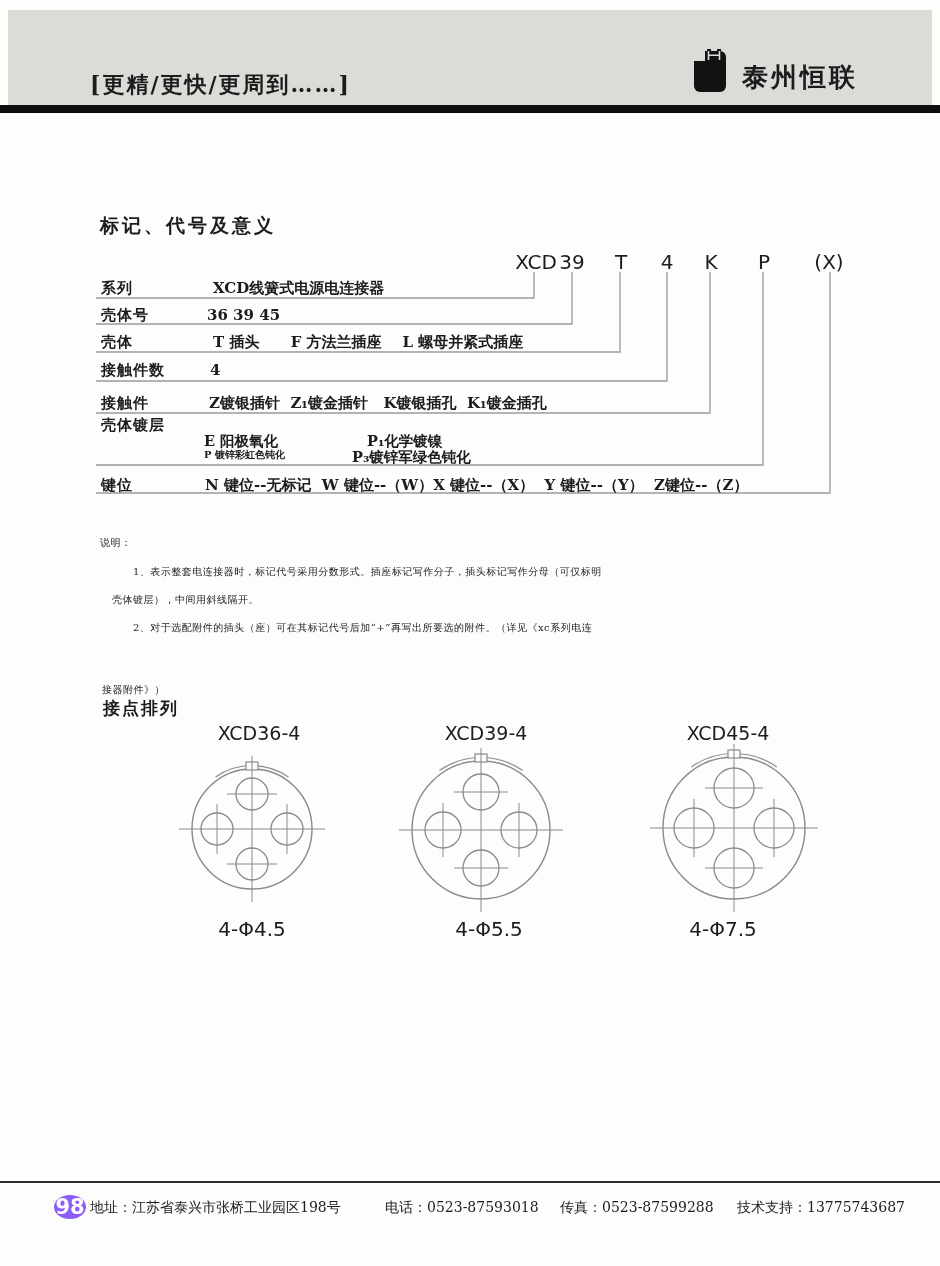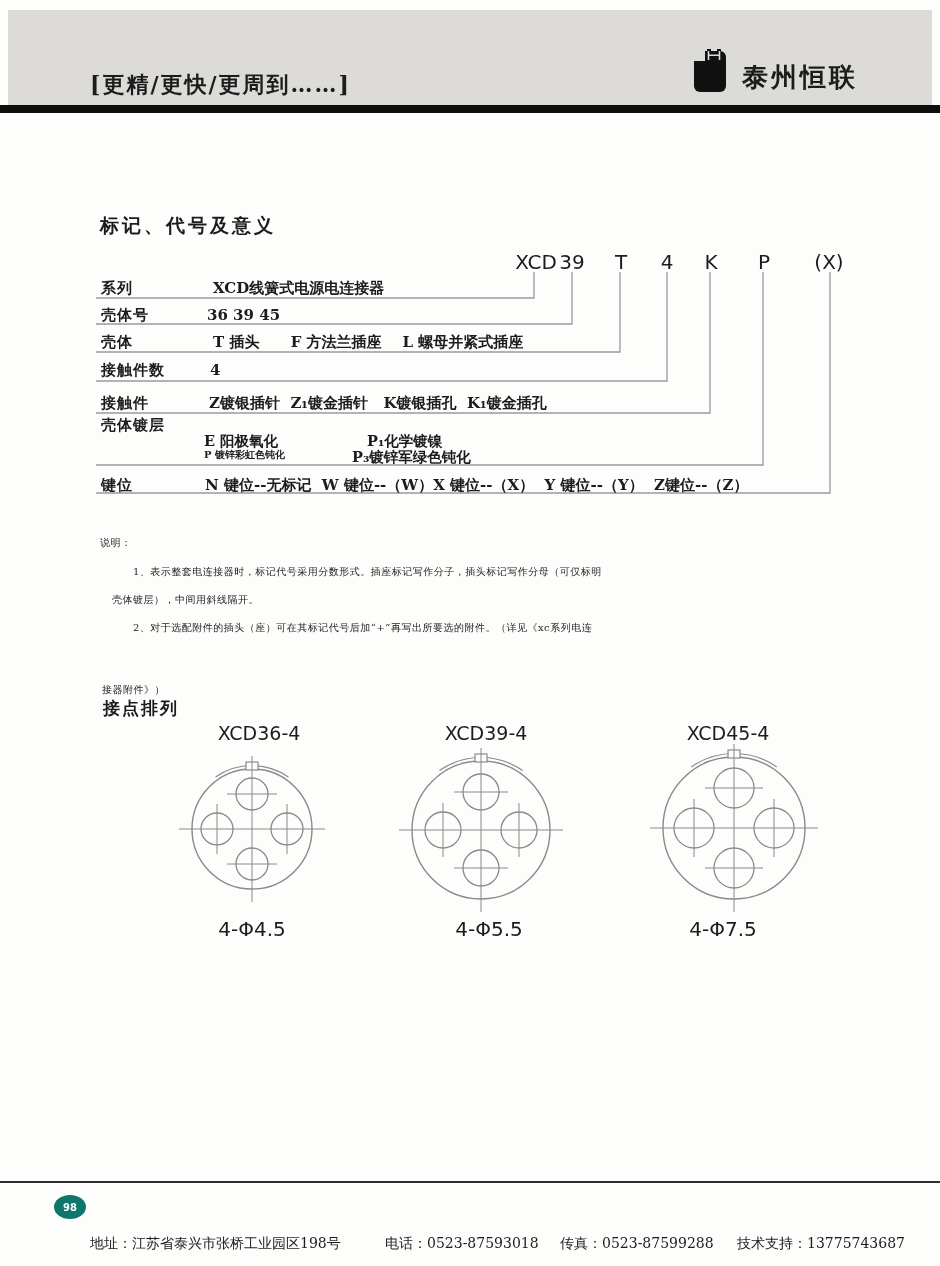--- a/index.html
+++ b/index.html
@@ -24,24 +24,24 @@
   
   .note{font-size:10px;font-weight:500;white-space:pre;letter-spacing:0.5px;}
   
   .contacts-title{left:103px;top:697px;font-size:17px;font-weight:600;letter-spacing:2px;}
   .conn-title{top:722px;transform:translateX(-50%);font-size:19px;
               font-family:"DejaVu Sans",sans-serif;font-weight:500;}
   .conn-label{top:897px;transform:translateX(-50%);font-size:20px;
               font-family:"DejaVu Sans",sans-serif;margin-top:20px;}
   
   .foot-line{left:0;top:1181px;width:940px;height:2px;background:#2e2e2e;}
-  .foot-badge{left:54px;top:1195px;width:32px;height:24px;background:#0f766e;border-radius:50%;
-              color:#fff;font-family:"DejaVu Sans",sans-serif;font-size:10px;font-weight:bold;
+  .foot-badge{left:54px;top:1195px;width:32px;height:24px;background:#8b5cf6;border-radius:50%;
+              color:#fff;font-family:"DejaVu Sans",sans-serif;font-size:21px;font-weight:bold;
               display:flex;align-items:center;justify-content:center;}
-  .foot-text{top:1199px;font-size:14px;font-weight:500;white-space:pre;margin-top:36px;}
+  .foot-text{top:1199px;font-size:14px;font-weight:500;white-space:pre;}
 </style>
 </head>
 <body>
 
 <div id="page">
 
   <div class="abs hdr-band"></div>
   <div class="abs hdr-black"></div>
   <div class="abs slogan">[更精/更快/更周到……]</div>
   <div class="abs logo-box">

